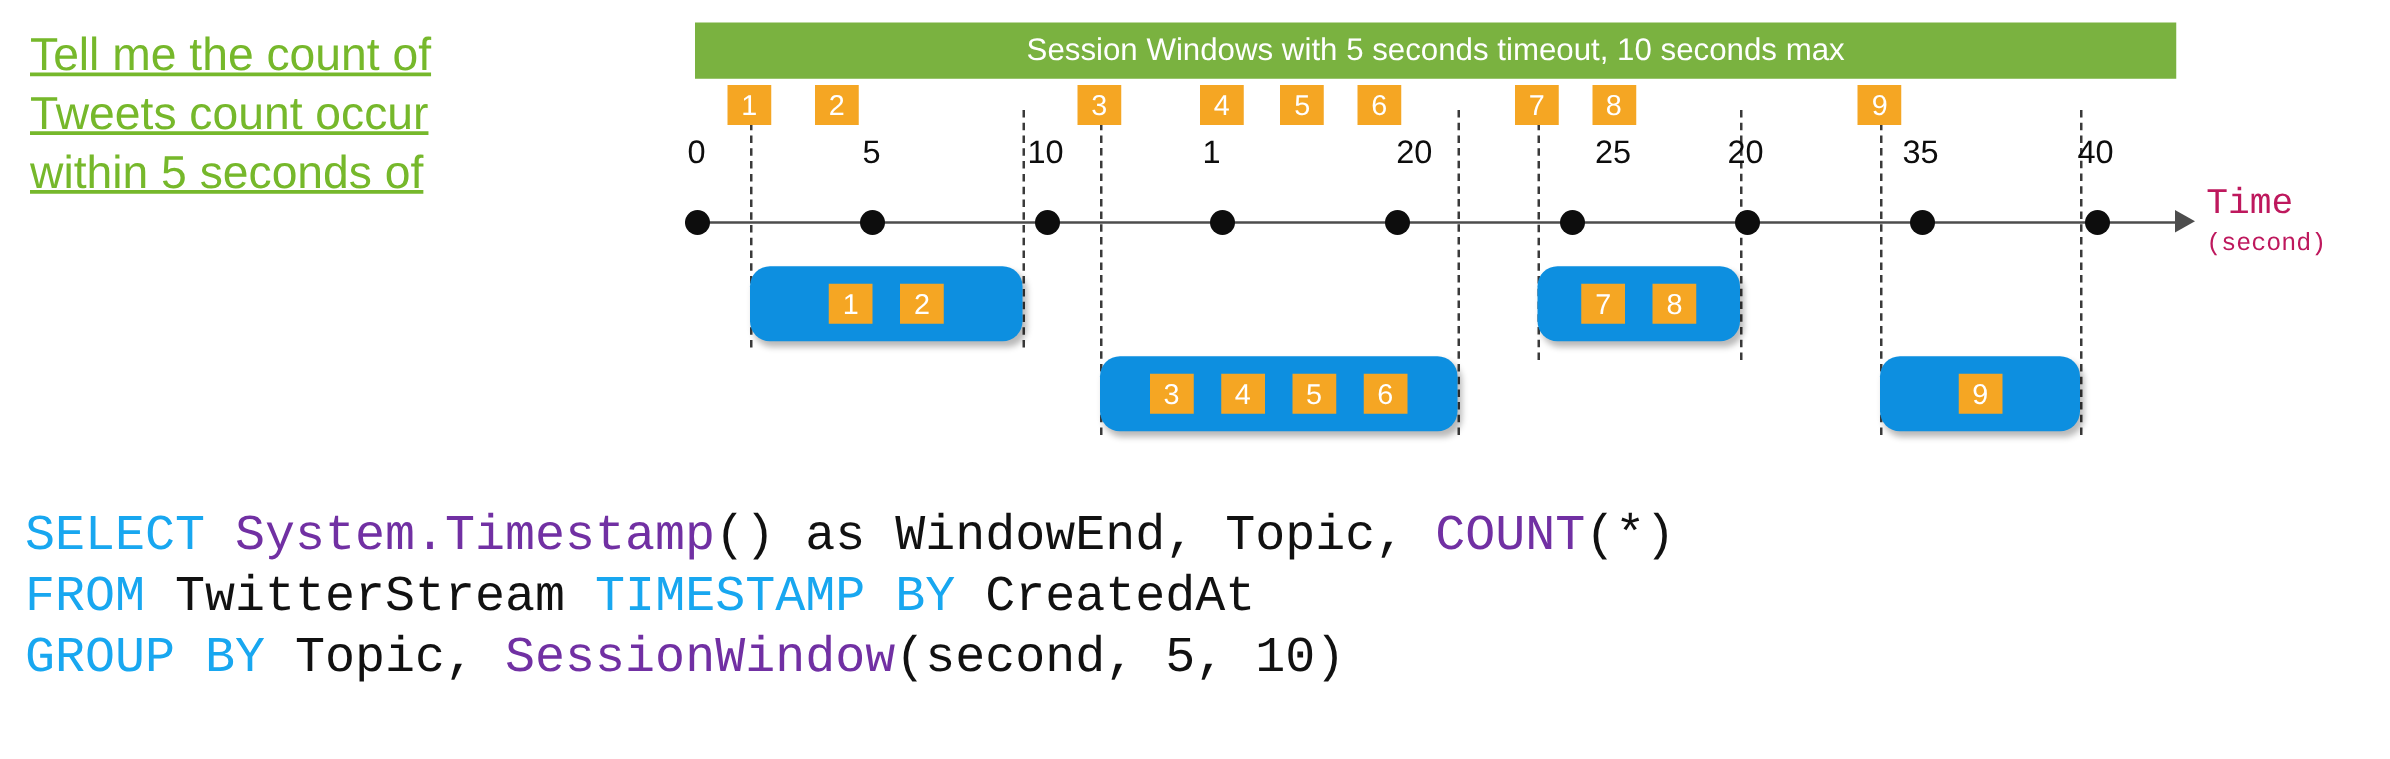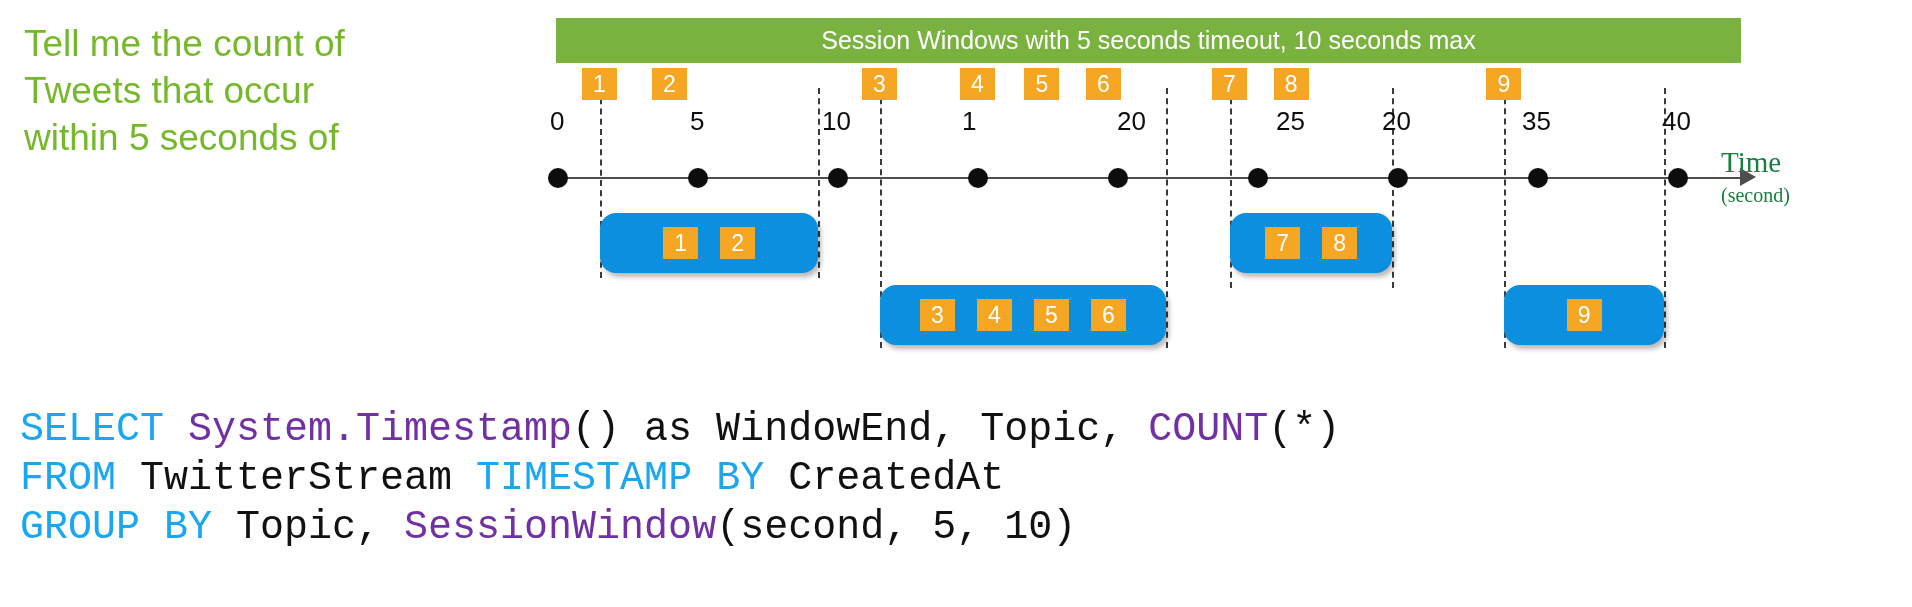--- a/index.html
+++ b/index.html
@@ -5,21 +5,21 @@
   html,body{margin:0;padding:0;background:#ffffff;}
   body{width:1912px;height:607px;position:relative;overflow:hidden;
        font-family:"Liberation Sans",sans-serif;}
 
   
   #prompt-text{
     position:absolute; left:24px; top:20px; width:400px;
     color:#76B82B; font-size:37px; line-height:47px;
     font-family:"Liberation Sans",sans-serif; font-weight:400;
   }
-  #prompt-text div{white-space:nowrap;}
+  #prompt-text div{white-space:nowrap;text-decoration:underline;}
 
   
   #diagram{position:absolute; left:0; top:0; width:1524px; height:400px;}
 
   #window-banner{
     position:absolute; left:556px; top:18px; width:1185px; height:45px;
     background:#7AB240; color:#ffffff;
     display:flex; align-items:center; justify-content:center;
     font-size:25px; letter-spacing:0px;
     font-family:"Liberation Sans",sans-serif;
@@ -40,23 +40,23 @@
   }
   .axis-dot{
     position:absolute; width:20px; height:20px; border-radius:50%;
     background:#0d0d0d; top:168px;
   }
   .axis-tick-label{
     position:absolute; top:106px; font-size:26px; color:#0d0d0d;
     font-family:"Liberation Sans",sans-serif; white-space:nowrap;
   }
   #time-label{
-    position:absolute; left:1721px; top:146px;
-    font-size:29px; color:#15803d; line-height:33px;
-    font-family:Liberation Serif, serif; white-space:nowrap;
+    position:absolute; left:1765px; top:146px;
+    font-size:29px; color:#be185d; line-height:33px;
+    font-family:Liberation Mono, monospace; white-space:nowrap;
   }
   #time-label .sub{font-size:20px;}
 
   
   .event-chip{
     position:absolute; background:#F5A623; color:#ffffff;
     width:35px; height:32px; top:68px;
     display:flex;align-items:center;justify-content:center;
     font-size:23px; font-family:"Liberation Sans",sans-serif;
   }
@@ -83,21 +83,21 @@
     white-space:pre;
   }
   .kw{color:#18A7F0;}
   .fn{color:#7130A3;}
 </style>
 </head>
 <body>
 
 <div id="prompt-text" style="color: rgb(118, 184, 43);">
     <div>Tell me the count of</div>
-    <div>Tweets that occur</div>
+    <div>Tweets count occur</div>
     <div>within 5 seconds of</div>
   </div>
 
 <div id="diagram">
 
   <div id="window-banner">
     <span>Session Windows with 5 seconds timeout, 10 seconds max</span>
   </div>
 
   <div id="boundaries-layer">

